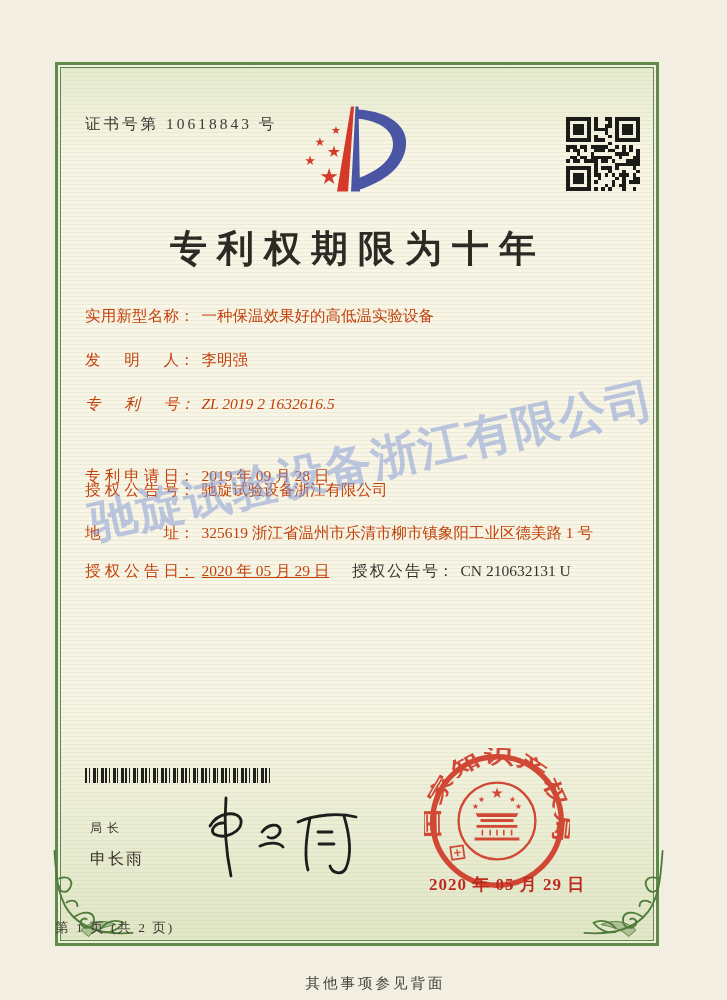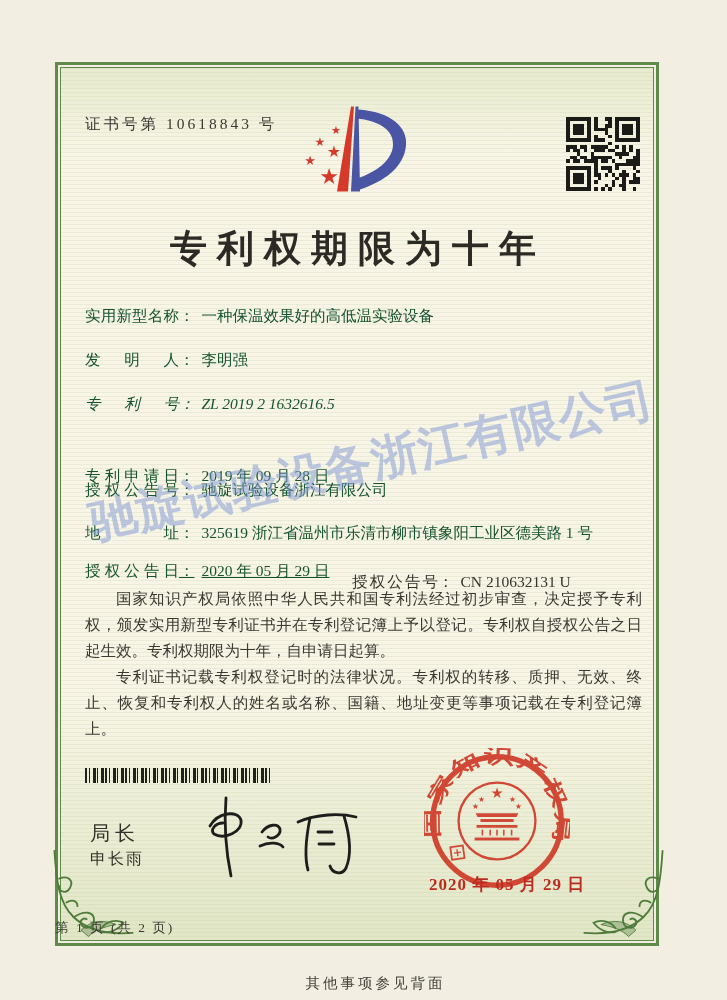--- a/index.html
+++ b/index.html
@@ -22,40 +22,40 @@
       #f8f5e6;
   }
   .content{position:absolute;inset:0;z-index:3;padding-left:33px;}
   .cert-no{position:absolute;left:85px;top:114px;font-size:15.5px;letter-spacing:3px;color:#3b3933;}
   .logo{position:absolute;left:296px;top:103px;width:120px;height:96px;}
   .qr{position:absolute;left:566px;top:117px;width:74px;height:74px;}
   .title{
     position:absolute;left:55px;top:224px;width:606px;text-align:center;
     font-size:37px;font-weight:700;letter-spacing:10px;color:#2c2a25;
   }
-  .field{position:absolute;left:85px;font-size:15.5px;white-space:nowrap;color:#14532d;}
+  .field{position:absolute;left:85px;font-size:15.5px;white-space:nowrap;color:#c2410c;}
   .flabel{display:inline-block;width:94px;text-align:justify;text-align-last:justify;vertical-align:bottom;}
   .colon{margin-right:7px;}
   .f0{top:306px;} .f1{top:350px;} .f2{top:394px;font-style:italic;} .f3{top:438px;margin-top:28px;}
   .f4{top:480px;} .f5{top:523px;} .f6{top:561px;text-decoration:underline;}
-  .f6b{position:absolute;left:352px;top:561px;font-size:15.5px;white-space:nowrap;color:#35332d;margin-top:11px;}
+  .f6b{position:absolute;left:352px;top:561px;font-size:15.5px;white-space:nowrap;color:#35332d;}
   .f6b .flabel{width:86px;}
   .body-text{
     position:absolute;left:85px;top:586px;width:557px;
     font-size:15.5px;line-height:26px;text-align:justify;color:#3a3831;
   }
   .body-text p{margin:0;text-indent:2em;}
   .barcode{
     position:absolute;left:85px;top:768px;width:186px;height:15px;
     background:repeating-linear-gradient(90deg,
       #20201d 0 2px, transparent 2px 4px, #20201d 4px 5px, transparent 5px 8px,
       #20201d 8px 11px, transparent 11px 12px, #20201d 12px 13px, transparent 13px 16px,
       #20201d 16px 19px, transparent 19px 20px);
   }
-  .issuer-title{position:absolute;left:90px;top:820px;font-size:20px;letter-spacing:5px;color:#343129;}
+  .issuer-title{position:absolute;left:90px;top:820px;font-size:12px;letter-spacing:5px;color:#343129;}
   .issuer-name{position:absolute;left:90px;top:849px;font-size:16px;letter-spacing:2px;color:#343129;}
   .signature{position:absolute;left:198px;top:789px;width:170px;height:97px;}
   .seal{position:absolute;left:424px;top:748px;width:146px;height:146px;mix-blend-mode:multiply;z-index:4;}
   .seal-date{
     position:absolute;left:429px;top:873px;font-size:17px;font-weight:700;
     color:#bb2c1e;letter-spacing:1px;z-index:5;white-space:nowrap;
   }
   .page-info{position:absolute;left:55px;top:919px;width:606px;font-size:13.5px;letter-spacing:2px;color:#3c3a33;}
   .back-note{position:absolute;left:12px;top:958px;width:727px;text-align:center;font-size:14.5px;letter-spacing:3px;color:#44423a;margin-top:16px;}
   .watermark{
@@ -263,24 +263,20 @@
   <div class="field f5">
     <span class="flabel">地址</span><span class="colon">：</span><span>325619 浙江省温州市乐清市柳市镇象阳工业区德美路 1 号</span>
   </div>
   <div class="field f6">
     <span class="flabel">授权公告日</span><span class="colon">：</span><span>2020 年 05 月 29 日</span>
   </div>
   <div class="f6b">
     <span class="flabel">授权公告号</span><span class="colon">：</span><span>CN 210632131 U</span>
   </div>
 
-  <div class="body-text">
-    <p>国家知识产权局依照中华人民共和国专利法经过初步审查，决定授予专利权，颁发实用新型专利证书并在专利登记簿上予以登记。专利权自授权公告之日起生效。专利权期限为十年，自申请日起算。</p>
-    <p>专利证书记载专利权登记时的法律状况。专利权的转移、质押、无效、终止、恢复和专利权人的姓名或名称、国籍、地址变更等事项记载在专利登记簿上。</p>
-  </div>
 
   <div class="barcode"></div>
 
   <div class="issuer-title">局长</div>
   <div class="issuer-name">申长雨</div>
 
   <svg class="signature" viewBox="0 0 170 95">
     <g stroke="#1d1d1b" stroke-width="2.8" fill="none" stroke-linecap="round" stroke-linejoin="round">
       <path d="M28,8 C26,34 28,62 33,86"></path>
       <path d="M12,36 C20,22 40,20 43,30 C45,42 26,50 16,44 C12,40 17,33 25,33"></path>

